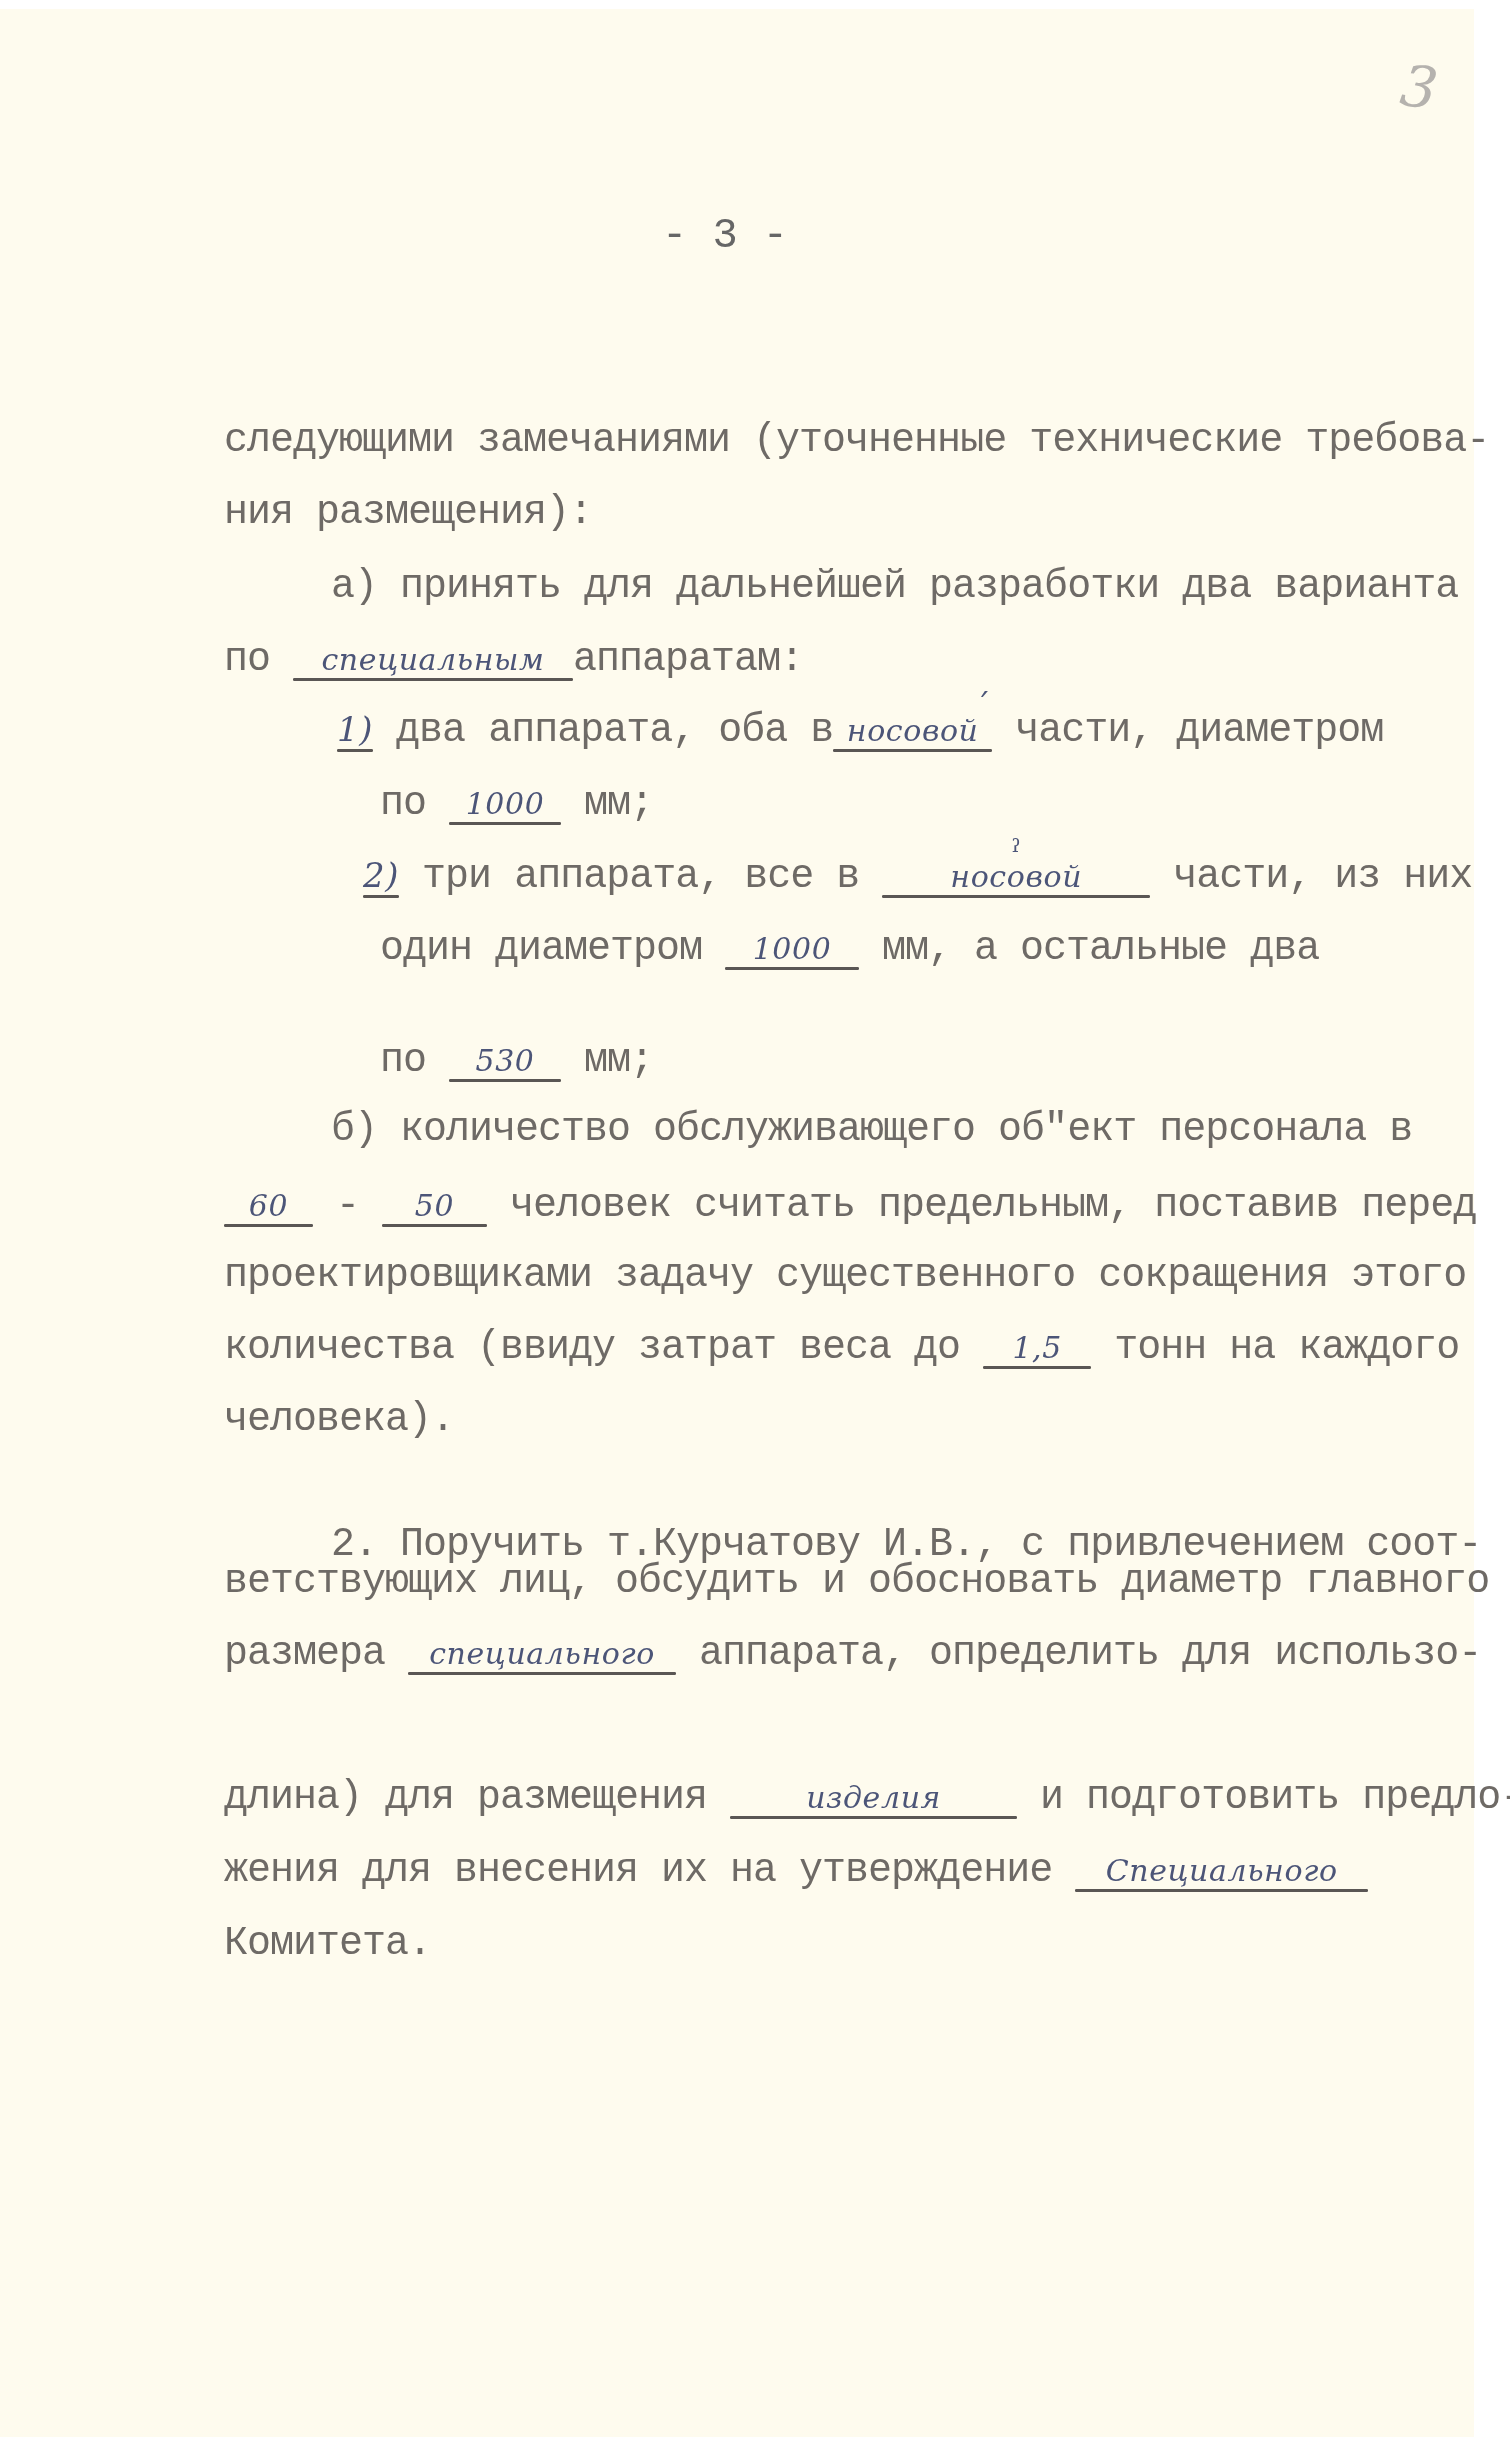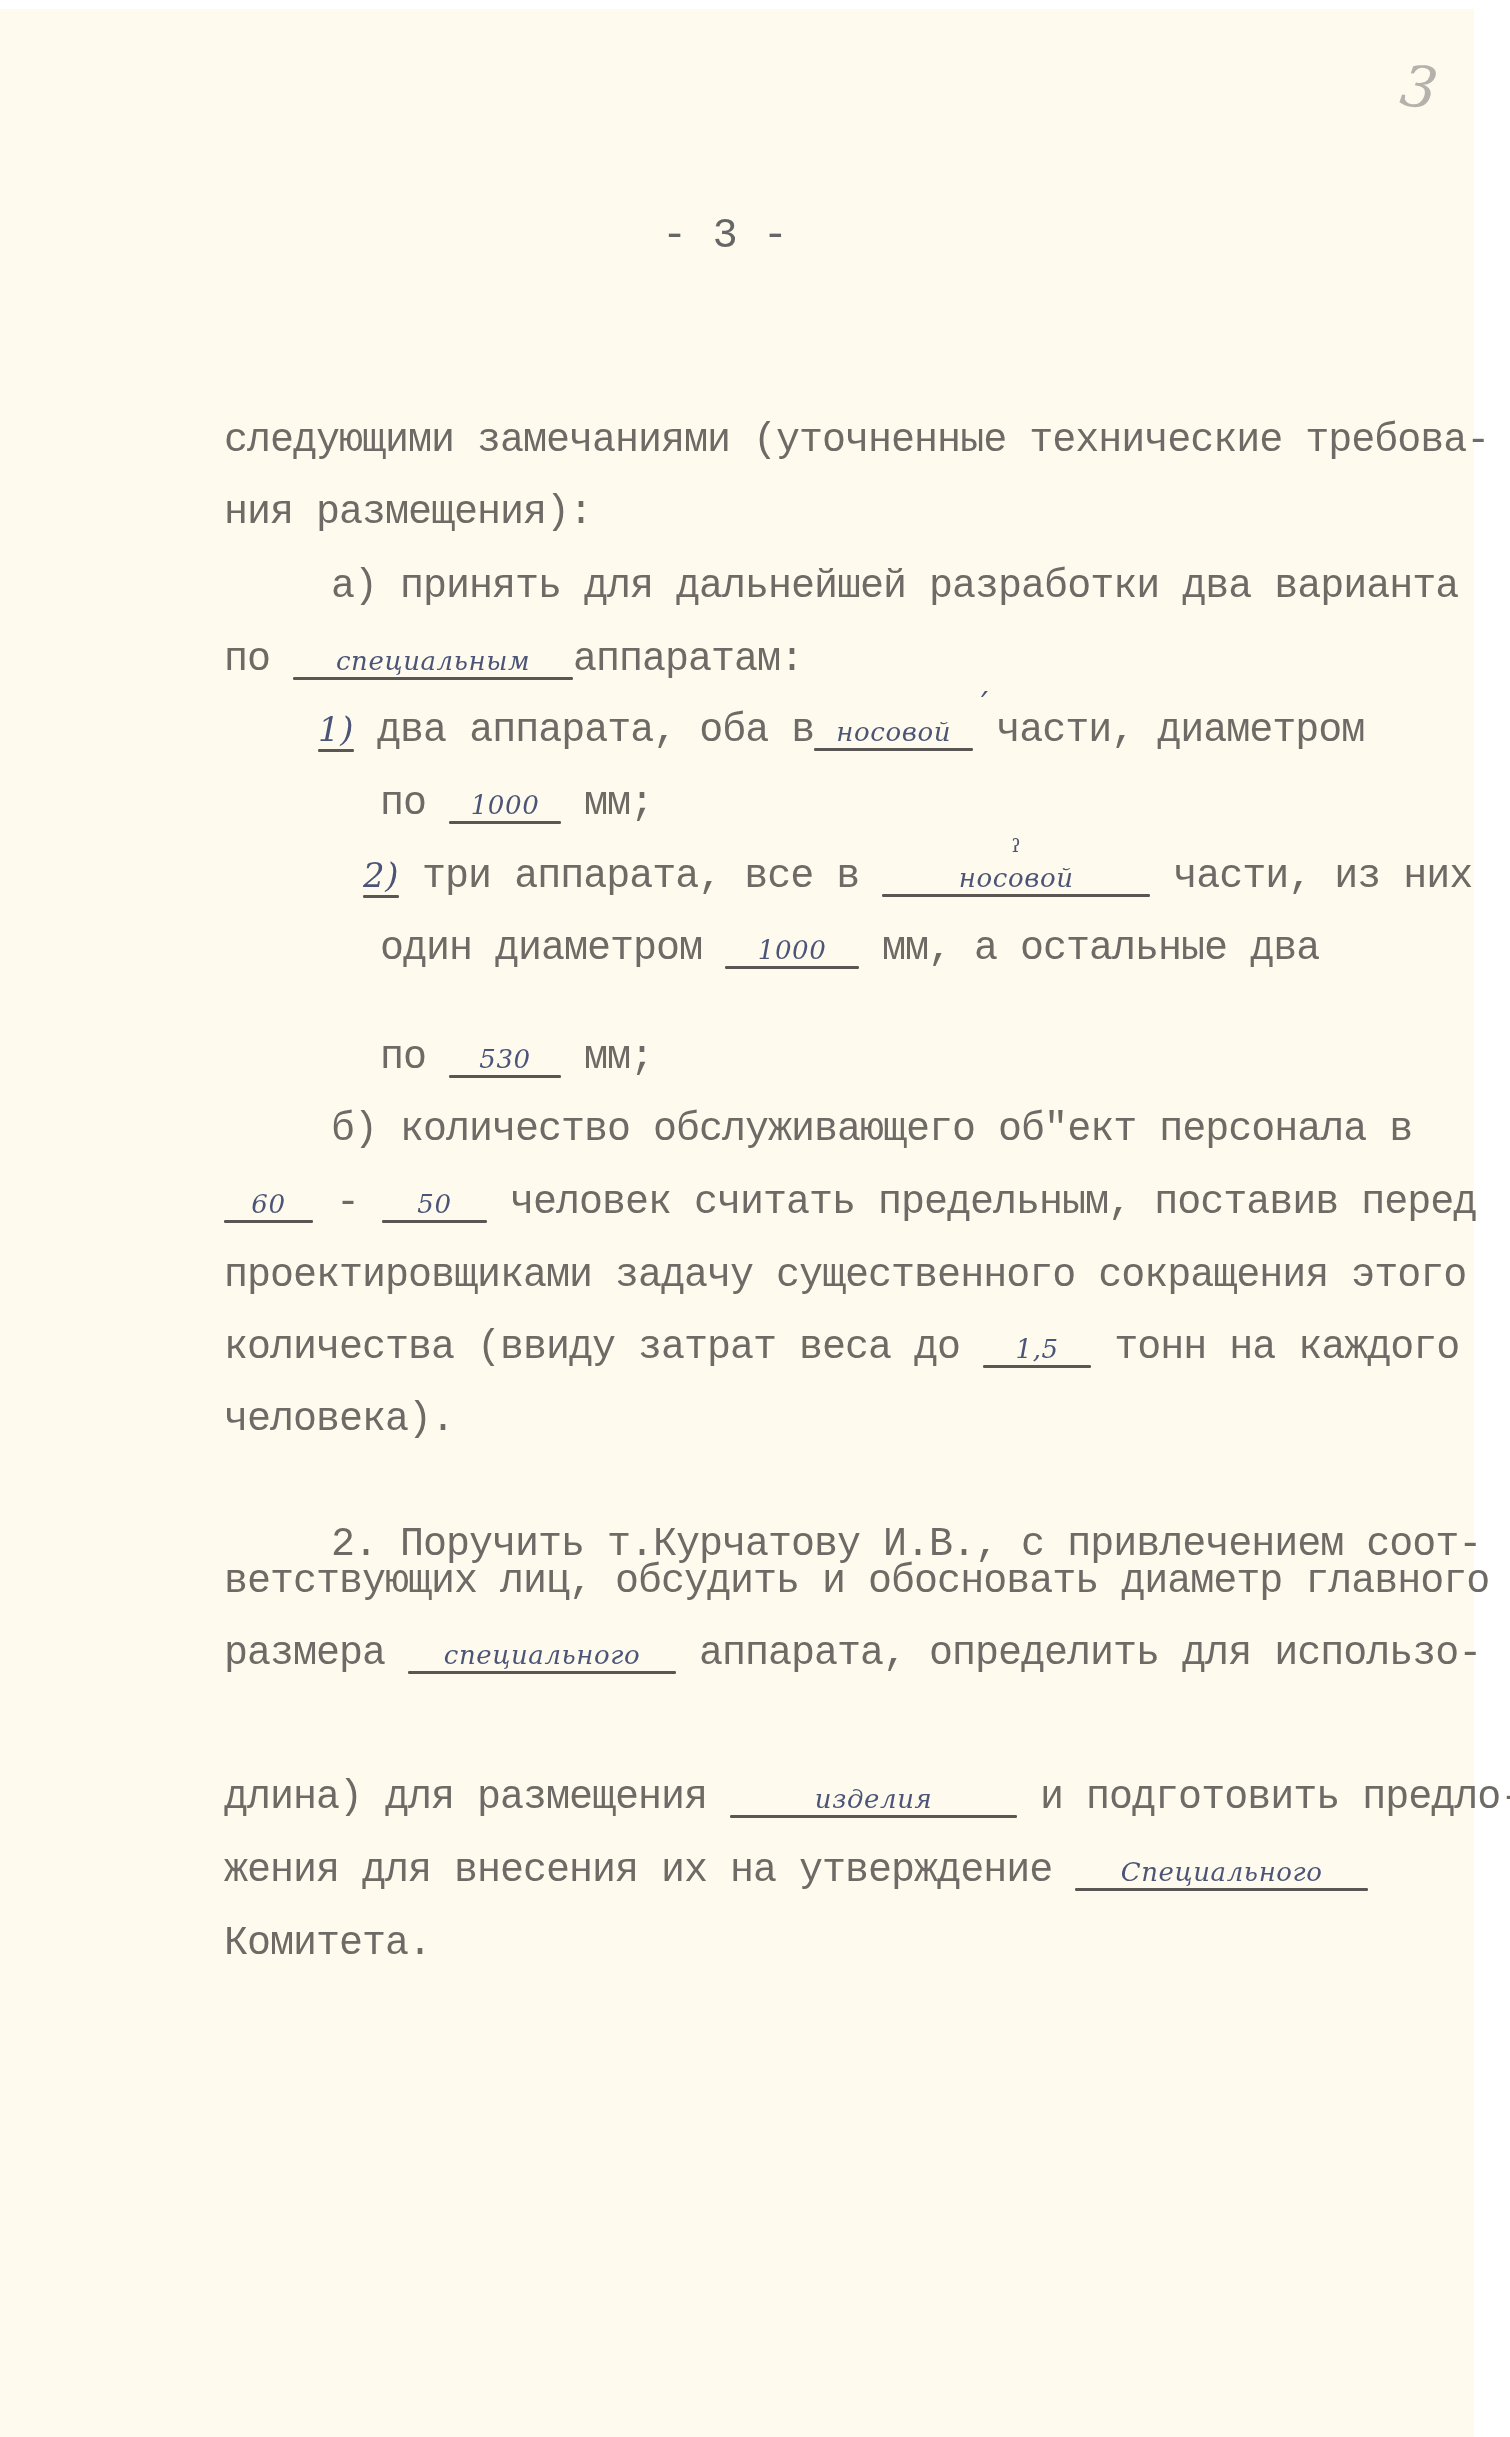--- a/index.html
+++ b/index.html
@@ -1,38 +1,38 @@
 <!DOCTYPE html>
 <html style="font-size:10.2px"><head>
 <meta charset="utf-8">
 <style>
   html, body { margin:0; padding:0; }
   body { width:1510px; height:2438px; background:#ffffff; position:relative; overflow:hidden; }
   .page { position:absolute; left:0; top:9px; width:1474px; height:2429px; background:#fefbee; }
   .line { position:absolute; left:0; white-space:pre; font-family:"Liberation Mono", "DejaVu Sans Mono", monospace; font-size:40px; color:#6e6a66; letter-spacing:-1px; line-height:1; }
-  .hw { font-family:"DejaVu Serif", serif; font-style:italic; color:#4c5578; font-size:26px; display:inline-block; position:relative; text-align:center; letter-spacing:0.6px; }
+  .hw { font-family:"DejaVu Serif", serif; font-style:italic; color:#4c5578; font-size:30px; display:inline-block; position:relative; text-align:center; letter-spacing:0.6px; }
   .hw::after { content:""; position:absolute; left:0; right:0; bottom:-6.4px; height:3.2px; background:#5a5654; border-radius:1.3px; }
   .pageno { position:absolute; top:203px; left:662px; font-family:"Liberation Mono", monospace; font-size:42px; color:#666; }
   .corner { position:absolute; top:45px; left:1401px; font-family:"DejaVu Serif", serif; font-style:italic; font-size:57px; color:#b5b2ae; transform:rotate(8deg); }
   .accent { position:absolute; font-family:"DejaVu Serif", serif; color:#4c5578; font-size:31px; }
 </style>
 </head>
 <body>
 
 <div class="page">
   <div class="corner">3</div>
   <div class="pageno">- 3 -</div>
 
   <div class="line" style="top:412px;left:224px;"><span>следующими замечаниями (уточненные технические требова-</span></div>
   <div class="line" style="top:484px;left:224px;"><span>ния размещения):</span></div>
 
   <div class="line" style="top:558px;left:331px;"><span>а) принять для дальнейшей разработки два варианта</span></div>
   <div class="line" style="top:631px;left:224px;"><span>по </span><span class="hw" style="width:280px;">специальным</span><span>аппаратам:</span></div>
 
-  <div class="line" style="top:702px;left:318px;"><span class="hw" style="font-size:34px;">1)</span><span> два аппарата, оба в</span><span class="hw" style="width:159px;">носовой</span><span> части, диаметром</span></div>
+  <div class="line" style="top:702px;left:337px;"><span class="hw" style="font-size:34px;">1)</span><span> два аппарата, оба в</span><span class="hw" style="width:159px;">носовой</span><span> части, диаметром</span></div>
   <span class="accent" style="left:975px;top:679px;">ˊ</span>
   <div class="line" style="top:775px;left:380px;"><span>по </span><span class="hw" style="width:112px;">1000</span><span> мм;</span></div>
 
   <div class="line" style="top:848px;left:319px;margin-left:44px;"><span class="hw" style="font-size:34px;">2)</span><span> три аппарата, все в </span><span class="hw" style="width:268px;">носовой</span><span> части, из них</span></div>
   <span class="accent" style="left:1012px;top:825px;">ˀ</span>
   <div class="line" style="top:920px;left:380px;"><span>один диаметром </span><span class="hw" style="width:134px;">1000</span><span> мм, а остальные два</span></div>
   <div class="line" style="top:992px;left:380px;"><span>по </span><span class="hw" style="width:112px;margin-top:45px;">530</span><span> мм;</span></div>
 
   <div class="line" style="top:1101px;left:331px;"><span>б) количество обслуживающего об"ект персонала в</span></div>
   <div class="line" style="top:1174px;left:224px;"><span class="hw" style="width:89px;margin-top:8px;">60</span><span> - </span><span class="hw" style="width:105px;">50</span><span> человек считать предельным, поставив перед</span></div>

